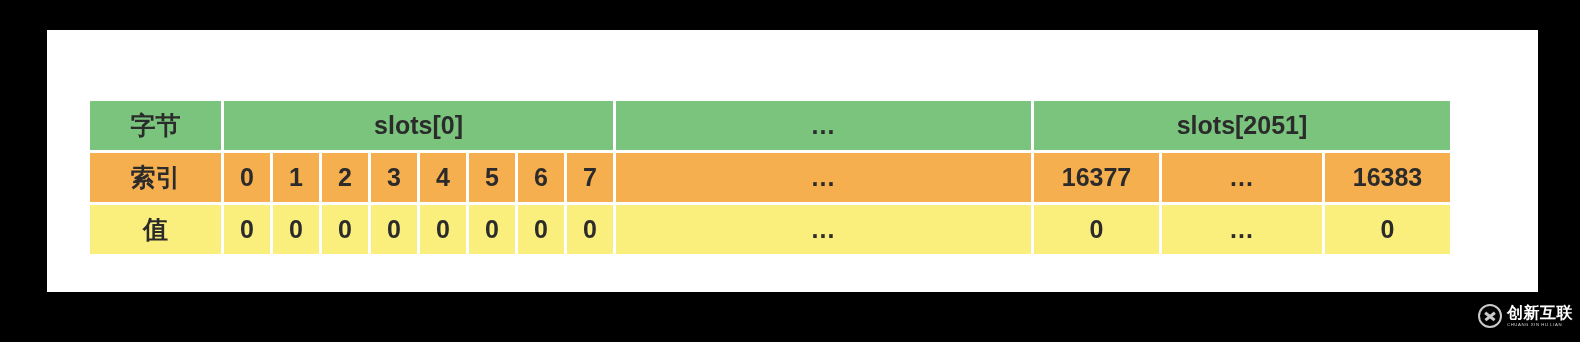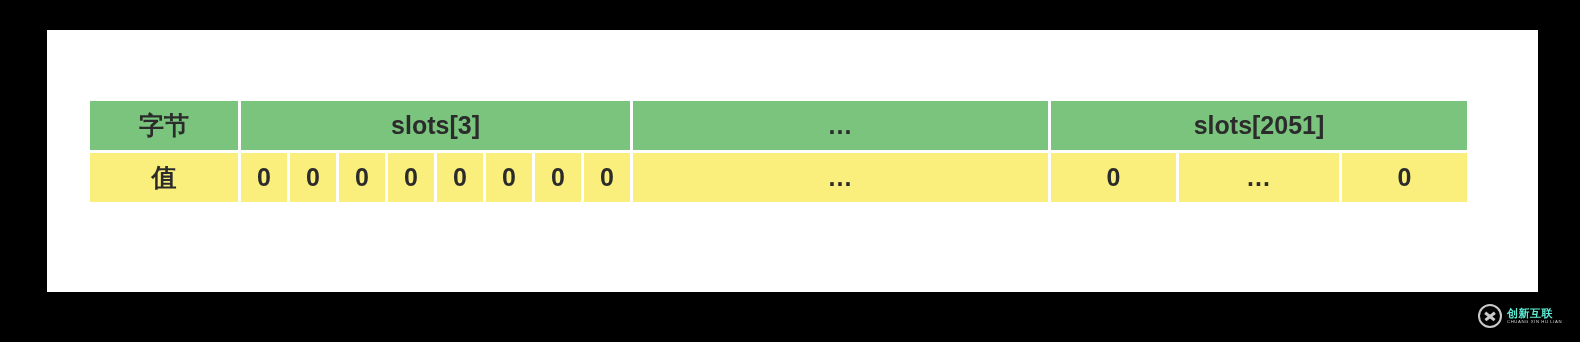--- a/index.html
+++ b/index.html
@@ -54,21 +54,21 @@
     line-height: 1;
     white-space: nowrap;
   }
 
   .row-byte  td { background: #7ac47e; }
   .row-index td { background: #f6af4e; }
   .row-value td { background: #faee7c; }
 
   
   .lbl {
-    width: 148px;
+    width: 131px;
     font-size: 26px;
     margin-top: 19px;
   }
 
   
   .byte-cell { width: 46px; }
 
   
   .mid-group { width: 415px; }
 
@@ -111,23 +111,23 @@
     left: 4px;
     top: 8.5px;
     width: 12px;
     height: 2.5px;
     background: #c9c9c9;
   }
   #wm-logo::before { transform: rotate(38deg); }
   #wm-logo::after  { transform: rotate(-38deg); }
   #wm-text { display: flex; flex-direction: column; justify-content: center; }
   #wm-title {
-    font-size: 11px;
+    font-size: 16px;
     font-weight: bold;
-    color: #5eead4;
+    color: #ffffff;
     line-height: 1.05;
     letter-spacing: 0.5px;
   }
   #wm-sub {
     font-size: 4.5px;
     color: #d2d2d2;
     letter-spacing: 0.6px;
     line-height: 1.2;
     transform: scale(0.95);
     transform-origin: left center;
@@ -139,27 +139,45 @@
 <div id="stage">
 
   <div id="card">
 
     <table id="byte-table">
       <tbody>
 
         <tr class="row-byte">
           <td class="lbl">字节</td>
 
-          <td class="grp-slot0" colspan="8">slots[3]</td>
+          <td class="grp-slot0" colspan="8">slots[0]</td>
 
           <td class="grp-mid ellipsis">...</td>
 
           <td class="grp-slotN" colspan="3">slots[2051]</td>
         </tr>
 
+        <tr class="row-index">
+          <td class="lbl">索引</td>
+
+          <td class="byte-cell">0</td>
+          <td class="byte-cell">1</td>
+          <td class="byte-cell">2</td>
+          <td class="byte-cell">3</td>
+          <td class="byte-cell">4</td>
+          <td class="byte-cell">5</td>
+          <td class="byte-cell">6</td>
+          <td class="byte-cell">7</td>
+
+          <td class="mid-group ellipsis">...</td>
+
+          <td class="sl-a">16377</td>
+          <td class="sl-b ellipsis">...</td>
+          <td class="sl-c">16383</td>
+        </tr>
 
         <tr class="row-value">
           <td class="lbl">值</td>
 
           <td class="byte-cell">0</td>
           <td class="byte-cell">0</td>
           <td class="byte-cell">0</td>
           <td class="byte-cell">0</td>
           <td class="byte-cell">0</td>
           <td class="byte-cell">0</td>

